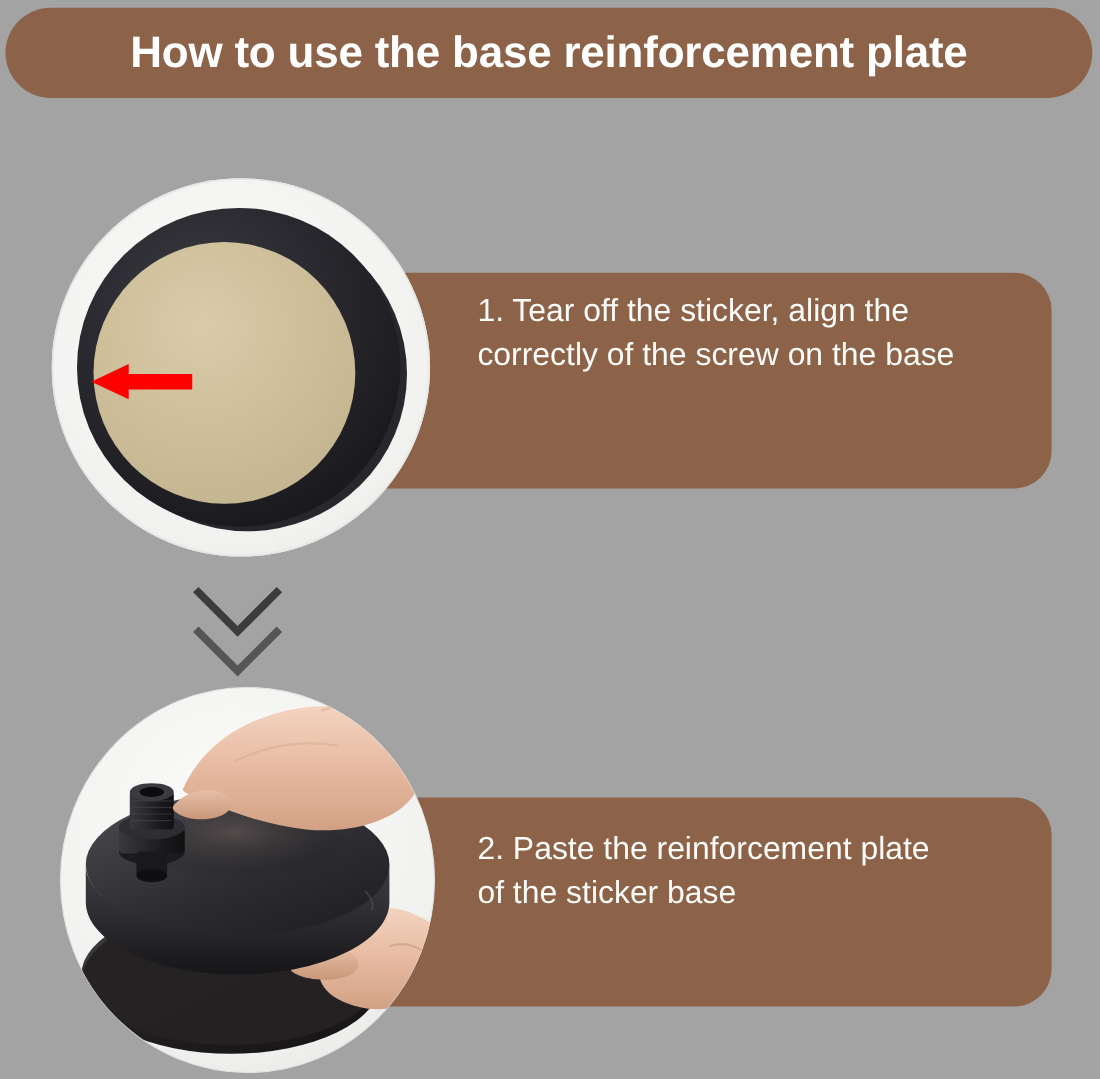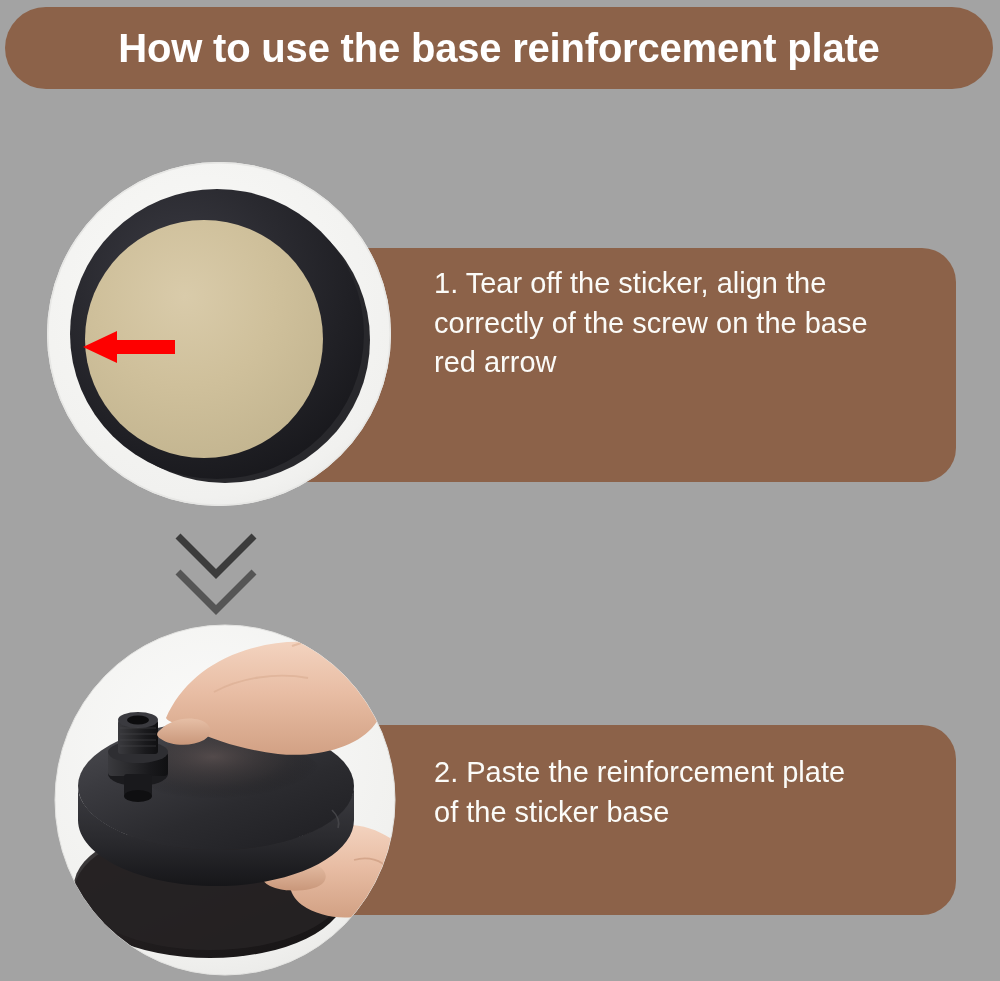--- a/index.html
+++ b/index.html
@@ -50,21 +50,21 @@
     border-radius: 34px;
     color: #fbfbf8;
     font-size: 29px;
     line-height: 1.37;
     font-family: "Liberation Sans", sans-serif;
   }
   .callout-1 {
     left: 238px;
     top: 248px;
     width: 718px;
-    height: 234px;
+    height: 196px;
     padding: 16px 24px 16px 196px;
     z-index: 1;
   }
   .callout-2 {
     left: 238px;
     top: 725px;
     width: 718px;
     height: 190px;
     padding: 28px 26px 24px 196px;
     z-index: 1;
@@ -124,21 +124,20 @@
 
 <div id="page">
 
   <div class="header-banner">
     <span class="header-title">How to use the base reinforcement plate</span>
   </div>
 
   <div class="callout callout-1">
     <span class="callout-line">1. Tear off the sticker, align the</span>
     <span class="callout-line">correctly of the screw on the base</span>
-    <span class="callout-line">red arrow</span>
   </div>
 
   <div class="photo-plate">
     <div class="plate-backdrop"></div>
 
     <svg class="fill-svg" viewBox="0 0 344 344">
       <defs>
         <radialGradient id="blackRing" cx="38%" cy="30%" r="78%">
           <stop offset="0%" stop-color="#3b3b43"></stop>
           <stop offset="45%" stop-color="#2a2a30"></stop>

